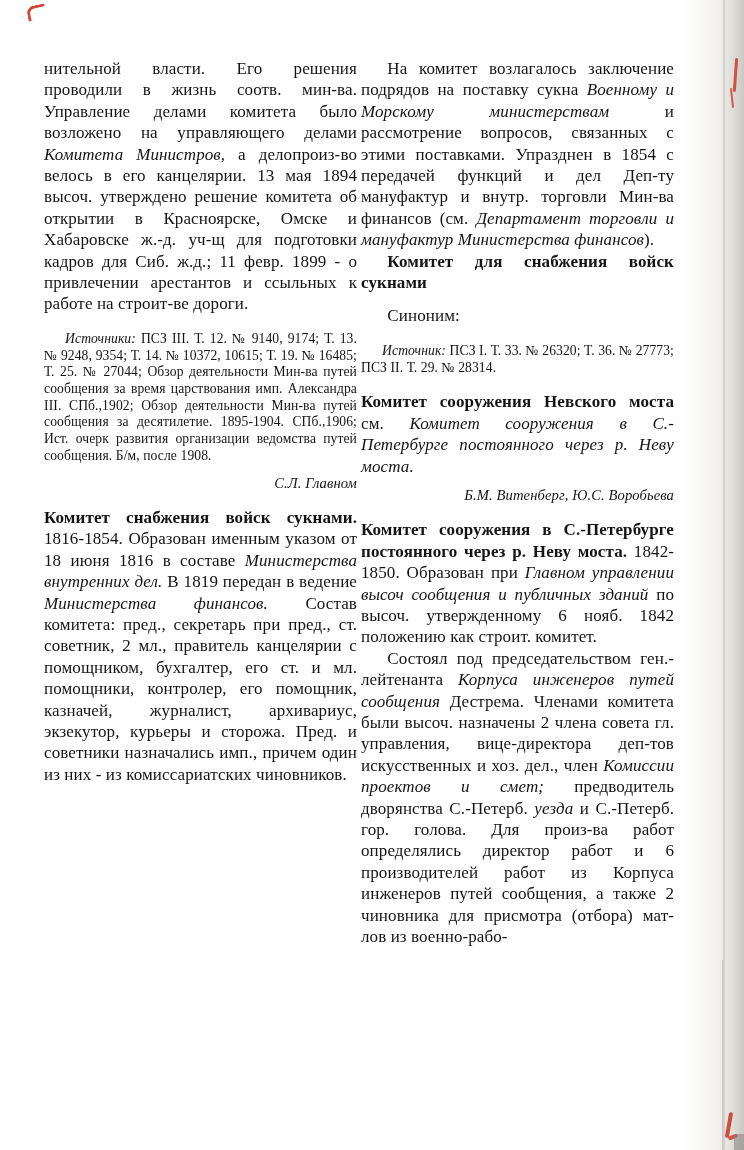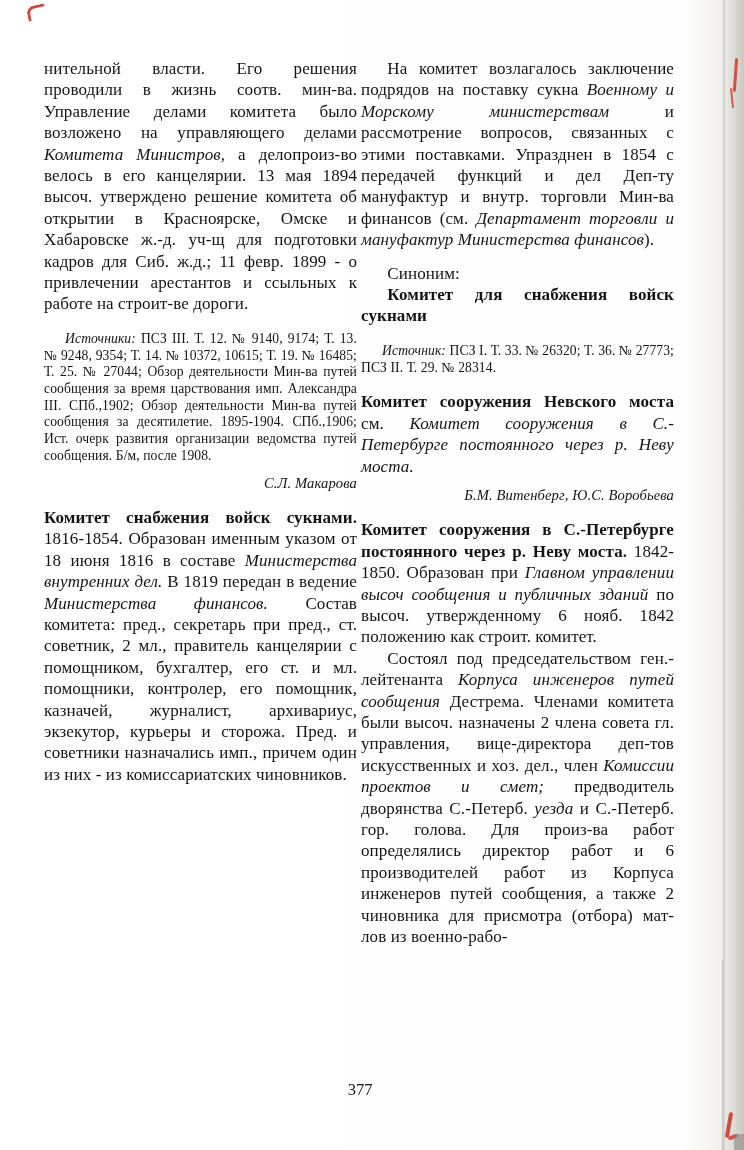--- a/index.html
+++ b/index.html
@@ -67,36 +67,35 @@
 <body>
 
 <div class="page">
   <div class="edge-shade"></div>
   <div class="edge-line"></div>
 
   <div class="text-area">
     <div class="col">
         <p class="para"><span>нительной власти. Его решения проводили в жизнь соотв. мин-ва. Управление делами комитета было возложено на управляющего делами </span><span class="it">Комитета Министров</span><span>, а делопроиз-во велось в его канцелярии. 13 мая 1894 высоч. утверждено решение комитета об открытии в Красноярске, Омске и Хабаровске ж.-д. уч-щ для подготовки кадров для Сиб. ж.д.; 11 февр. 1899 - о привлечении арестантов и ссыльных к работе на строит-ве дороги.</span></p>
         <p class="para small indent"><span class="it">Источники:</span><span> ПСЗ III. Т. 12. № 9140, 9174; Т. 13. № 9248, 9354; Т. 14. № 10372, 10615; Т. 19. № 16485; Т. 25. № 27044; Обзор деятельности Мин-ва путей сообщения за время царствования имп. Александра III. СПб.,1902; Обзор деятельности Мин-ва путей сообщения за десятилетие. 1895-1904. СПб.,1906; Ист. очерк развития организации ведомства путей сообщения. Б/м, после 1908.</span></p>
-        <p class="para sig"><span>С.Л. Макарова</span></p>
+        <p class="para sig"><span>С.Л. Главном</span></p>
         <p class="para entry"><span class="bd">Комитет снабжения войск сукнами.</span><span> 1816-1854. Образован именным указом от 18 июня 1816 в составе </span><span class="it">Министерства внутренних дел.</span><span> В 1819 передан в ведение </span><span class="it">Министерства финансов.</span><span> Состав комитета: пред., секретарь при пред., ст. советник, 2 мл., правитель канцелярии с помощником, бухгалтер, его ст. и мл. помощники, контролер, его помощник, казначей, журналист, архивариус, экзекутор, курьеры и сторожа. Пред. и советники назначались имп., причем один из них - из комиссариатских чиновников.</span></p>
       </div>
     <div class="col">
         <p class="para indent"><span>На комитет возлагалось заключение подрядов на поставку сукна </span><span class="it">Военному и Морскому министерствам</span><span> и рассмотрение вопросов, связанных с этими поставками. Упразднен в 1854 с передачей функций и дел Деп-ту мануфактур и внутр. торговли Мин-ва финансов (см. </span><span class="it">Департамент торговли и мануфактур Министерства финансов</span><span>).</span></p>
+        <p class="para indent"><span class="bd">Комитет для снабжения войск сукнами</span></p>
         <p class="para indent gap"><span>Синоним:</span></p>
-        <p class="para indent"><span class="bd">Комитет для снабжения войск сукнами</span></p>
         <p class="para small indent"><span class="it">Источник:</span><span> ПСЗ I. Т. 33. № 26320; Т. 36. № 27773; ПСЗ II. Т. 29. № 28314.</span></p>
         <p class="para entry"><span class="bd">Комитет сооружения Невского моста</span><span> см. </span><span class="it">Комитет сооружения в С.-Петербурге постоянного через р. Неву моста.</span></p>
         <p class="para sig"><span>Б.М. Витенберг, Ю.С. Воробьева</span></p>
         <p class="para entry"><span class="bd">Комитет сооружения в С.-Петербурге постоянного через р. Неву моста.</span><span> 1842-1850. Образован при </span><span class="it">Главном управлении высоч сообщения и публичных зданий</span><span> по высоч. утвержденному 6 нояб. 1842 положению как строит. комитет.</span></p>
         <p class="para indent"><span>Состоял под председательством ген.-лейтенанта </span><span class="it">Корпуса инженеров путей сообщения</span><span> Дестрема. Членами комитета были высоч. назначены 2 члена совета гл. управления, вице-директора деп-тов искусственных и хоз. дел., член </span><span class="it">Комиссии проектов и смет;</span><span> предводитель дворянства С.-Петерб. </span><span class="it">уезда</span><span> и С.-Петерб. гор. голова. Для произ-ва работ определялись директор работ и 6 производителей работ из Корпуса инженеров путей сообщения, а также 2 чиновника для присмотра (отбора) мат-лов из военно-рабо-</span></p>
       </div>
   </div>
 
-  <div class="page-number">377</div>
 
   <div class="art art-red-tl"></div>
   <div class="art art-red-r1"></div>
   <div class="art art-red-r2"></div>
   <div class="art art-red-br1"></div>
   <div class="art art-red-br2"></div>
   <div class="art art-dark-br"></div>
   <div class="art art-gray-line"></div>
 </div>
 

